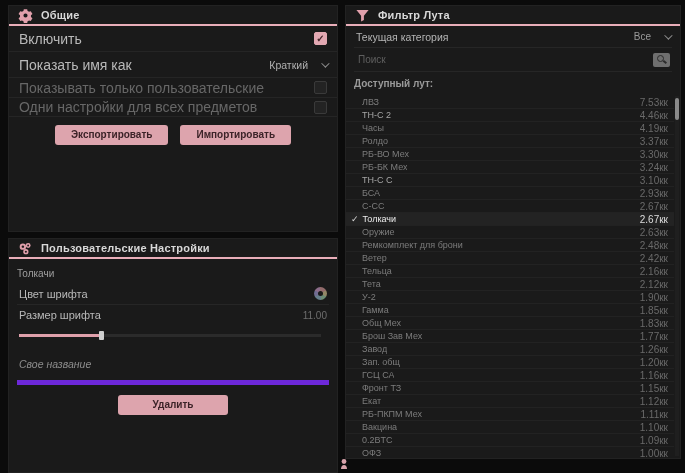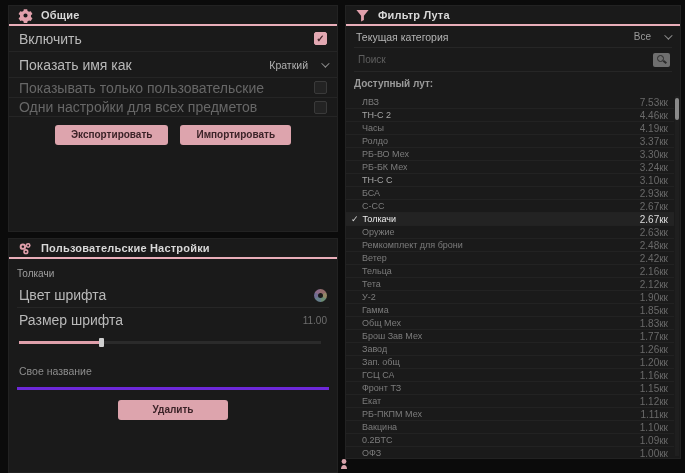--- a/index.html
+++ b/index.html
@@ -33,31 +33,31 @@
     transform:rotate(45deg) translateY(-2px);display:inline-block;}
 
   .btn-row{display:flex;justify-content:center;gap:12px;margin-top:8px;}
   .pink-btn{background:#dda4ad;color:#3c2328;font-size:10px;font-weight:bold;
     border:none;border-radius:3px;padding:4px 16px;line-height:1.2;cursor:pointer;}
 
   
   .item-label{font-size:10px;color:#9f9f9f;padding:9px 8px 4px 8px;}
   .crow{display:flex;align-items:center;justify-content:space-between;
     margin:0 8px;padding:4px 2px;border-bottom:1px solid #262626;}
-  .crow .lbl{font-size:14px;color:#b9b9b9;}
+  .crow .lbl{font-size:11px;color:#b9b9b9;}
   .crow .val{font-size:10px;color:#6e6e6e;}
   .colorwheel{position:relative;width:13px;height:13px;border-radius:50%;
     background:conic-gradient(#a97b7b 0 60deg,#a89a74 60deg 120deg,#7ba184 120deg 180deg,
       #74909f 180deg 240deg,#7f7ba6 240deg 300deg,#a07b9d 300deg 360deg);opacity:.85;}
   .colorwheel::after{content:"";position:absolute;inset:4px;border-radius:50%;background:#1a1a1a;}
   .slider{position:relative;margin:6px 10px 8px 10px;height:9px;}
   .slider .track{position:absolute;left:0;right:6px;top:3px;height:3px;background:#2b2b2b;}
   .slider .fill{position:absolute;left:0;top:3px;height:3px;width:26%;background:#dfa0ab;}
   .slider .thumb{position:absolute;left:26%;top:0;width:5px;height:9px;background:#cfcfcf;border-radius:1px;}
-  .name-row{margin:4px 8px 0 8px;padding:6px 2px 8px 2px;border-bottom:3px solid #6d28d9;}
+  .name-row{margin:4px 8px 0 8px;padding:6px 2px 8px 2px;border-bottom:5px solid #6d28d9;font-style:italic;}
   .name-row .lbl{font-size:10.5px;color:#8d8d8d;}
   .del-row{display:flex;justify-content:center;margin-top:10px;}
   .del-row .pink-btn{padding:4px 34px;}
 
   
   .frow{display:flex;align-items:center;justify-content:space-between;
     margin:0 8px;padding:5px 2px;border-bottom:1px solid #262626;height:22px;}
   .frow .lbl{font-size:10.5px;color:#b5b5b5;}
   .search-row{display:flex;align-items:center;justify-content:space-between;
     margin:0 8px;padding:5px 2px;border-bottom:1px solid #262626;height:24px;}

